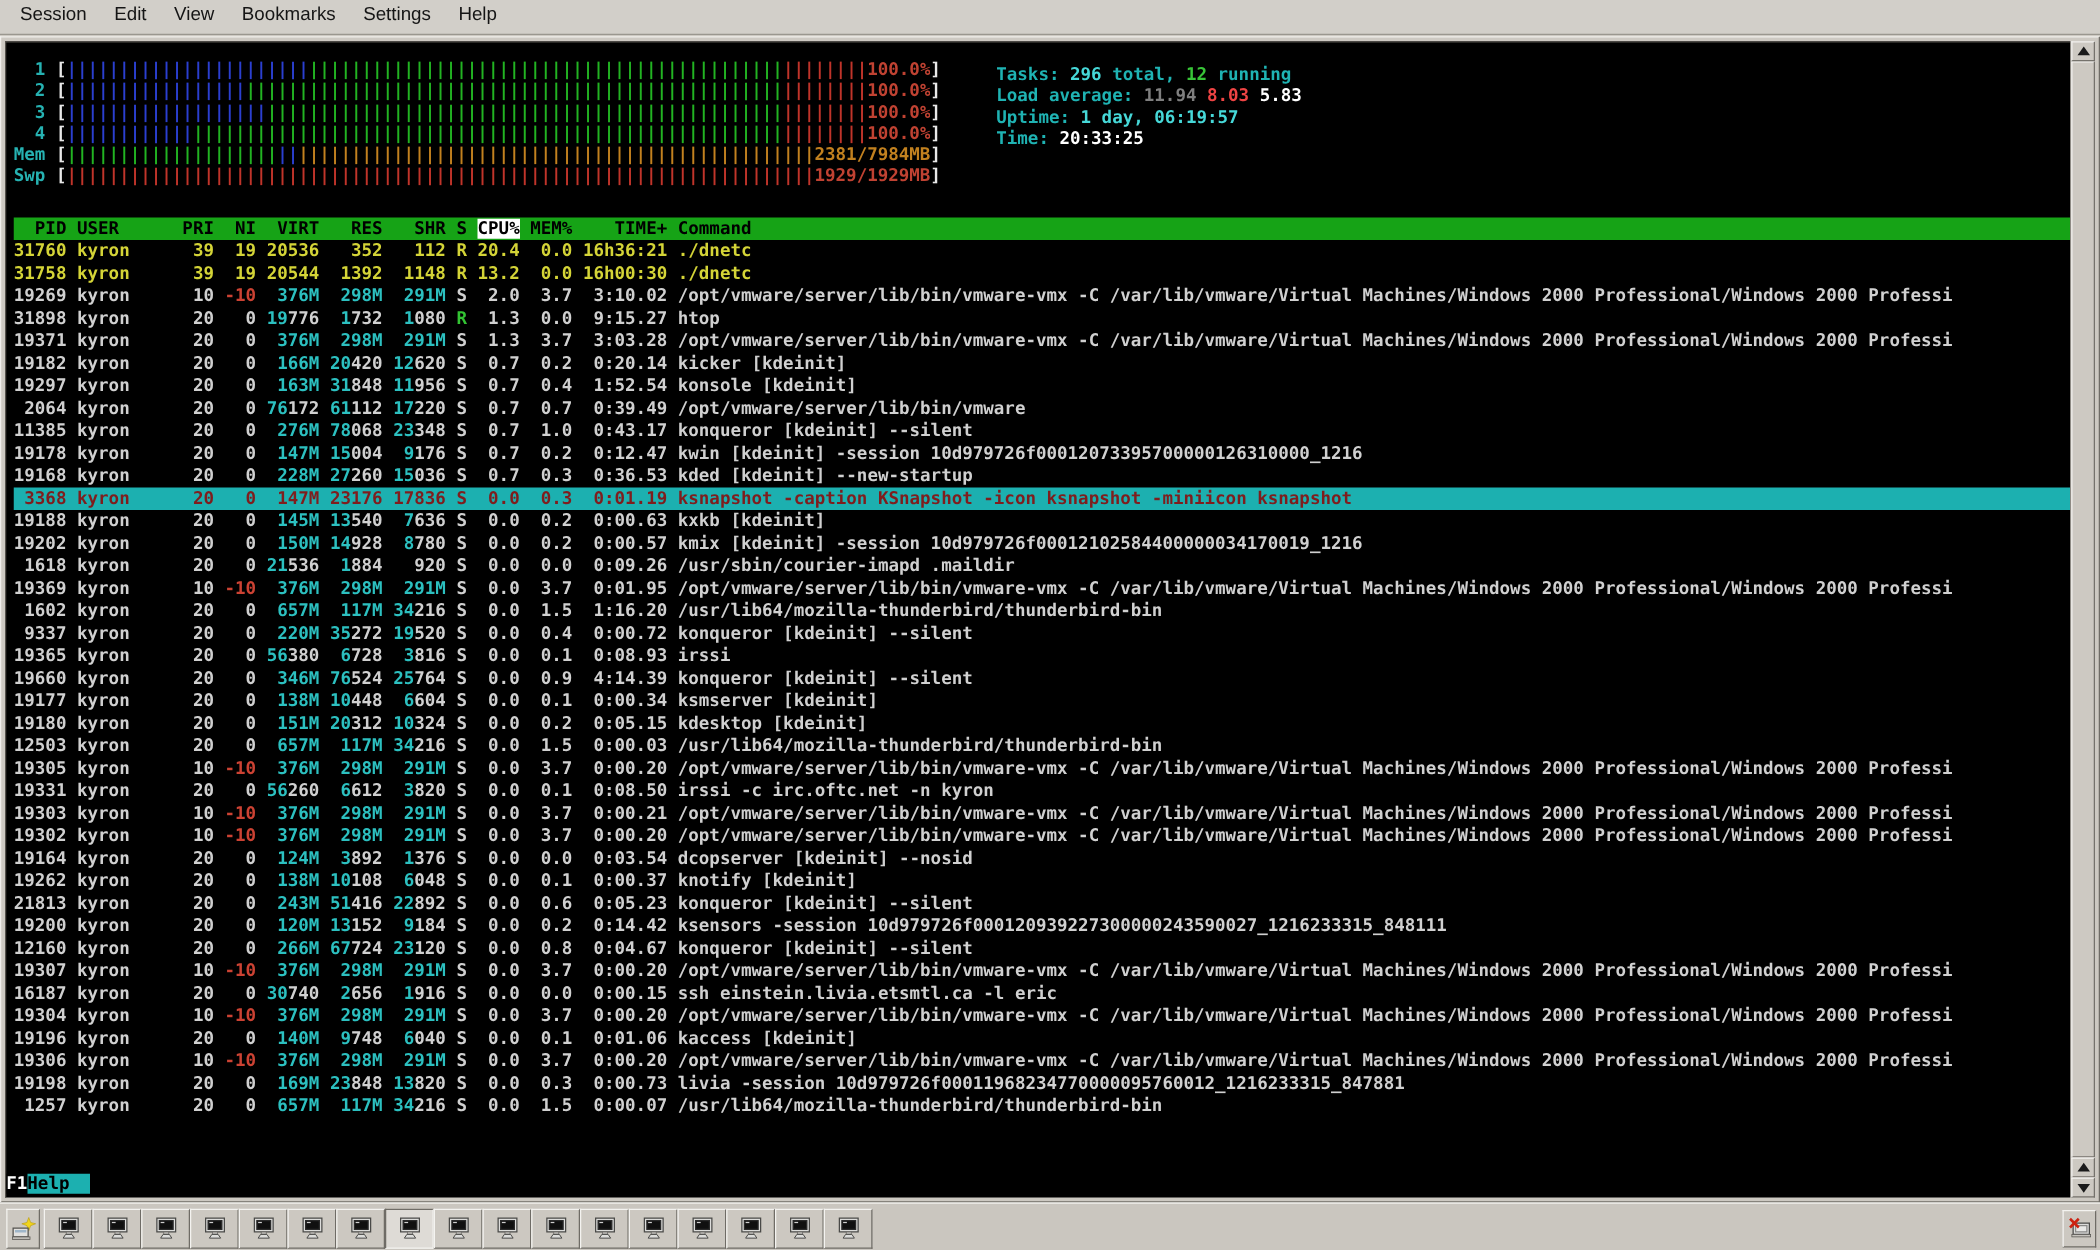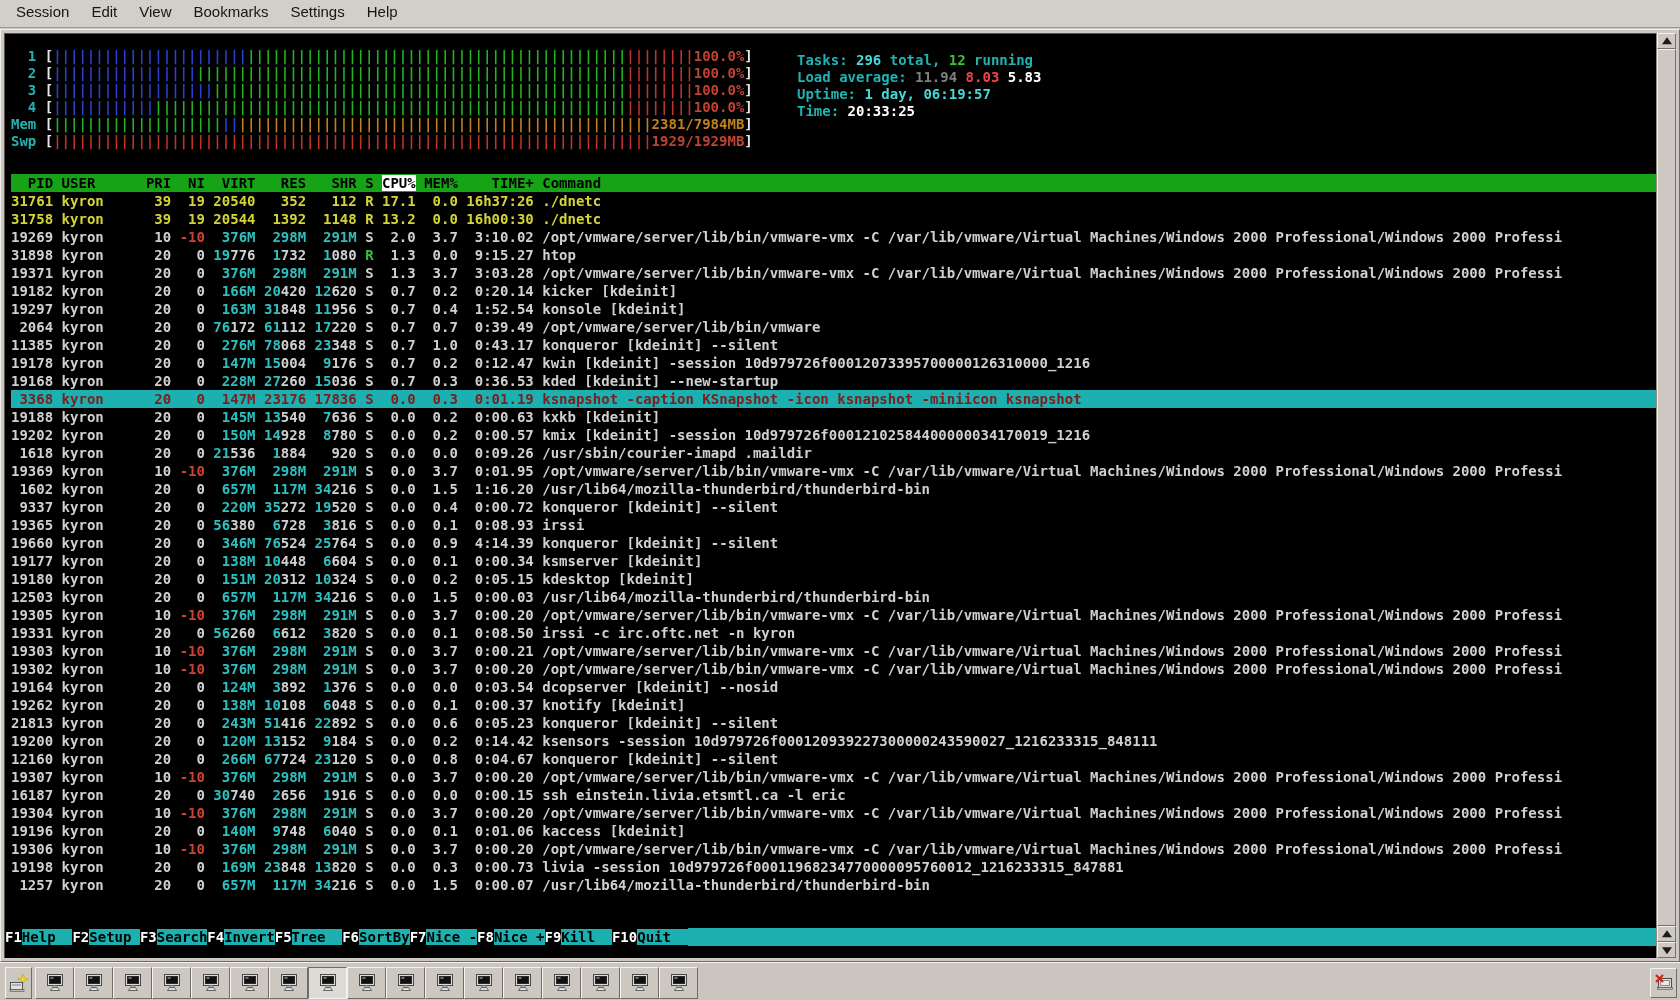--- a/index.html
+++ b/index.html
@@ -61,22 +61,22 @@
   .prow span{color:#d0d0d0;}
   .prow .k-hi{color:#2cc0c0;}
   .prow .m-val{color:#2cc0c0;}
   .prow .ni-red{color:#cc4233;}
   .prow .s-green{color:#33c433;}
   .prow.running span{color:#d4d437;}
   .prow.selected{background:#1cb0b0;width:200ch;}
   .prow.selected span{color:#7f1d1d;}
   
   #fnbar{
-    position:absolute;left:0;right:0;bottom:12px;height:18px;line-height:18px;
-    display:flex;white-space:pre;overflow:hidden;
+    position:absolute;left:0;right:0;bottom:2px;height:18px;line-height:18px;
+    display:flex;white-space:pre;overflow:hidden;flex-direction:column;
   }
   .fk{color:#fff;background:#000;}
   .flabel{color:#000;background:#1cb0b0;}
   .ffill{flex:1;background:#1cb0b0;}
   
   #scrollbar{
     width:19px;background:#b9b6b0;display:flex;flex-direction:column;
     border-left:1px solid #8e8b85;
   }
   .sb-btn{
@@ -140,21 +140,21 @@
           <div class="meter-line"><span class="mlabel">  1 </span><span class="bracket">[</span><span class="bar-area"><span class="bars"><span class="b-blue">|||||||||||||||||||||||</span><span class="b-green">|||||||||||||||||||||||||||||||||||||||||||||</span><span class="b-red">||||||||</span></span><span class="mval v-red">100.0%</span></span><span class="bracket">]</span></div>
           <div class="meter-line"><span class="mlabel">  2 </span><span class="bracket">[</span><span class="bar-area"><span class="bars"><span class="b-blue">|||||||||||||||||</span><span class="b-green">|||||||||||||||||||||||||||||||||||||||||||||||||||</span><span class="b-red">||||||||</span></span><span class="mval v-red">100.0%</span></span><span class="bracket">]</span></div>
           <div class="meter-line"><span class="mlabel">  3 </span><span class="bracket">[</span><span class="bar-area"><span class="bars"><span class="b-blue">|||||||||||||||||||</span><span class="b-green">|||||||||||||||||||||||||||||||||||||||||||||||||</span><span class="b-red">||||||||</span></span><span class="mval v-red">100.0%</span></span><span class="bracket">]</span></div>
           <div class="meter-line"><span class="mlabel">  4 </span><span class="bracket">[</span><span class="bar-area"><span class="bars"><span class="b-blue">||||||||||||</span><span class="b-green">||||||||||||||||||||||||||||||||||||||||||||||||||||||||</span><span class="b-red">||||||||</span></span><span class="mval v-red">100.0%</span></span><span class="bracket">]</span></div>
           <div class="meter-line"><span class="mlabel">Mem </span><span class="bracket">[</span><span class="bar-area"><span class="bars"><span class="b-green">||||||||||||||||||||</span><span class="b-blue">||</span><span class="b-orange">|||||||||||||||||||||||||||||||||||||||||||||||||</span></span><span class="mval v-orange">2381/7984MB</span></span><span class="bracket">]</span></div>
           <div class="meter-line"><span class="mlabel">Swp </span><span class="bracket">[</span><span class="bar-area"><span class="bars"><span class="b-red">|||||||||||||||||||||||||||||||||||||||||||||||||||||||||||||||||||||||</span></span><span class="mval v-red">1929/1929MB</span></span><span class="bracket">]</span></div>
         </div>
       <div id="ptable">
         <div class="hrow" id="table-header"><span class="hcell">  PID</span> <span class="hcell">USER     </span> <span class="hcell">PRI</span> <span class="hcell"> NI</span> <span class="hcell"> VIRT</span> <span class="hcell">  RES</span> <span class="hcell">  SHR</span> <span class="hcell">S</span> <span class="hcell sort">CPU%</span> <span class="hcell">MEM%</span> <span class="hcell">   TIME+</span> <span class="hcell">Command</span></div>
         <div id="rows">
-            <div class="prow running"><span>31761</span> <span>kyron    </span> <span> 39</span> <span> 19</span> <span class="k-hi">20</span><span>540</span> <span>  352</span> <span>  112</span> <span class="s-green">R</span> <span>17.1</span> <span> 0.0</span> <span>16h37:26</span> <span>./dnetc</span></div>
+            <div class="prow running"><span>31760</span> <span>kyron    </span> <span> 39</span> <span> 19</span> <span class="k-hi">20</span><span>536</span> <span>  352</span> <span>  112</span> <span class="s-green">R</span> <span>20.4</span> <span> 0.0</span> <span>16h36:21</span> <span>./dnetc</span></div>
             <div class="prow running"><span>31758</span> <span>kyron    </span> <span> 39</span> <span> 19</span> <span class="k-hi">20</span><span>544</span> <span class="k-hi"> 1</span><span>392</span> <span class="k-hi"> 1</span><span>148</span> <span class="s-green">R</span> <span>13.2</span> <span> 0.0</span> <span>16h00:30</span> <span>./dnetc</span></div>
             <div class="prow normal"><span>19269</span> <span>kyron    </span> <span> 10</span> <span class="ni-red">-10</span> <span class="m-val"> 376M</span> <span class="m-val"> 298M</span> <span class="m-val"> 291M</span> <span>S</span> <span> 2.0</span> <span> 3.7</span> <span> 3:10.02</span> <span>/opt/vmware/server/lib/bin/vmware-vmx -C /var/lib/vmware/Virtual Machines/Windows 2000 Professional/Windows 2000 Professi</span></div>
             <div class="prow normal"><span>31898</span> <span>kyron    </span> <span> 20</span> <span>  0</span> <span class="k-hi">19</span><span>776</span> <span class="k-hi"> 1</span><span>732</span> <span class="k-hi"> 1</span><span>080</span> <span class="s-green">R</span> <span> 1.3</span> <span> 0.0</span> <span> 9:15.27</span> <span>htop</span></div>
             <div class="prow normal"><span>19371</span> <span>kyron    </span> <span> 20</span> <span>  0</span> <span class="m-val"> 376M</span> <span class="m-val"> 298M</span> <span class="m-val"> 291M</span> <span>S</span> <span> 1.3</span> <span> 3.7</span> <span> 3:03.28</span> <span>/opt/vmware/server/lib/bin/vmware-vmx -C /var/lib/vmware/Virtual Machines/Windows 2000 Professional/Windows 2000 Professi</span></div>
             <div class="prow normal"><span>19182</span> <span>kyron    </span> <span> 20</span> <span>  0</span> <span class="m-val"> 166M</span> <span class="k-hi">20</span><span>420</span> <span class="k-hi">12</span><span>620</span> <span>S</span> <span> 0.7</span> <span> 0.2</span> <span> 0:20.14</span> <span>kicker [kdeinit]</span></div>
             <div class="prow normal"><span>19297</span> <span>kyron    </span> <span> 20</span> <span>  0</span> <span class="m-val"> 163M</span> <span class="k-hi">31</span><span>848</span> <span class="k-hi">11</span><span>956</span> <span>S</span> <span> 0.7</span> <span> 0.4</span> <span> 1:52.54</span> <span>konsole [kdeinit]</span></div>
             <div class="prow normal"><span> 2064</span> <span>kyron    </span> <span> 20</span> <span>  0</span> <span class="k-hi">76</span><span>172</span> <span class="k-hi">61</span><span>112</span> <span class="k-hi">17</span><span>220</span> <span>S</span> <span> 0.7</span> <span> 0.7</span> <span> 0:39.49</span> <span>/opt/vmware/server/lib/bin/vmware</span></div>
             <div class="prow normal"><span>11385</span> <span>kyron    </span> <span> 20</span> <span>  0</span> <span class="m-val"> 276M</span> <span class="k-hi">78</span><span>068</span> <span class="k-hi">23</span><span>348</span> <span>S</span> <span> 0.7</span> <span> 1.0</span> <span> 0:43.17</span> <span>konqueror [kdeinit] --silent</span></div>
             <div class="prow normal"><span>19178</span> <span>kyron    </span> <span> 20</span> <span>  0</span> <span class="m-val"> 147M</span> <span class="k-hi">15</span><span>004</span> <span class="k-hi"> 9</span><span>176</span> <span>S</span> <span> 0.7</span> <span> 0.2</span> <span> 0:12.47</span> <span>kwin [kdeinit] -session 10d979726f00012073395700000126310000_1216</span></div>
             <div class="prow normal"><span>19168</span> <span>kyron    </span> <span> 20</span> <span>  0</span> <span class="m-val"> 228M</span> <span class="k-hi">27</span><span>260</span> <span class="k-hi">15</span><span>036</span> <span>S</span> <span> 0.7</span> <span> 0.3</span> <span> 0:36.53</span> <span>kded [kdeinit] --new-startup</span></div>

